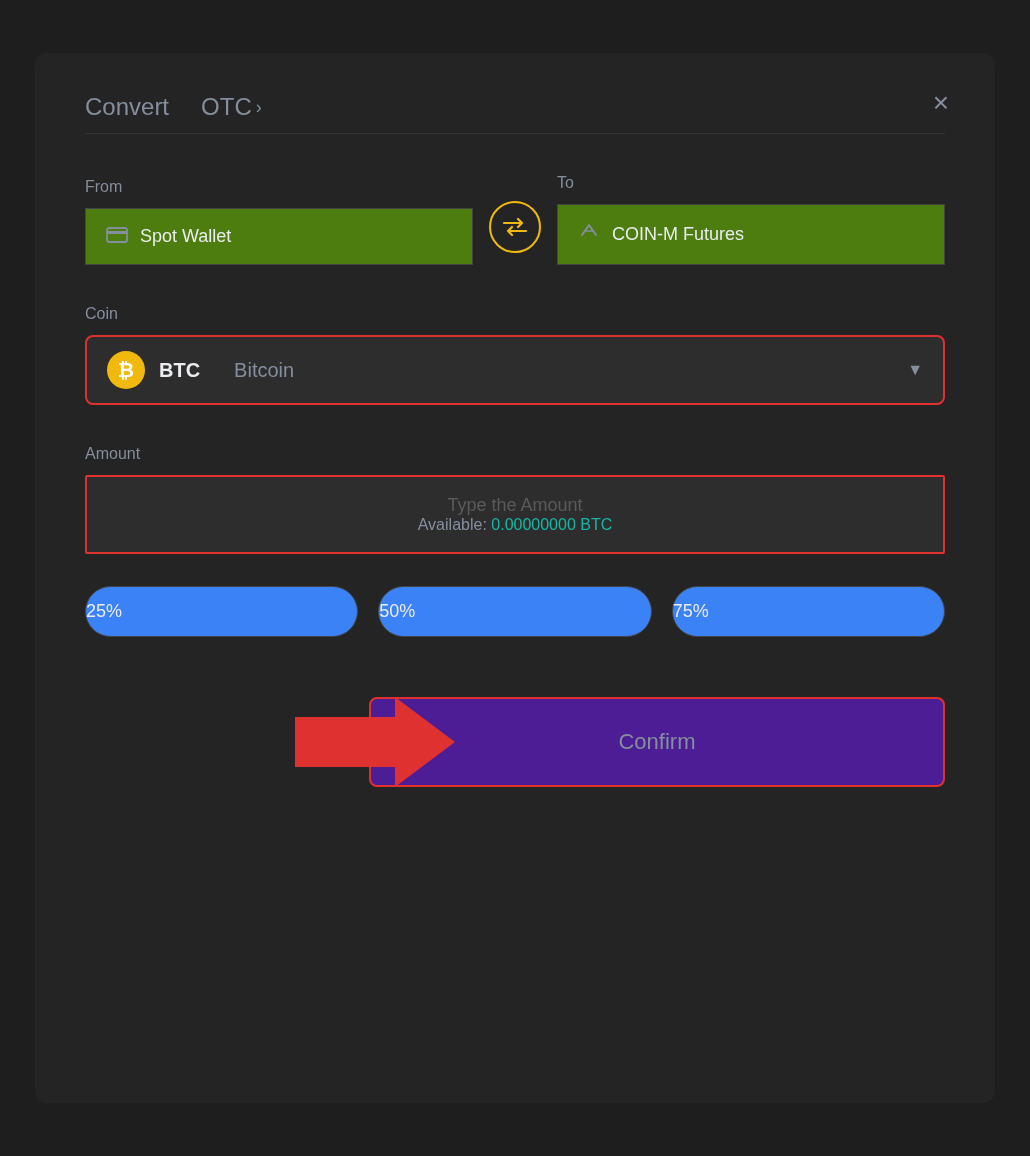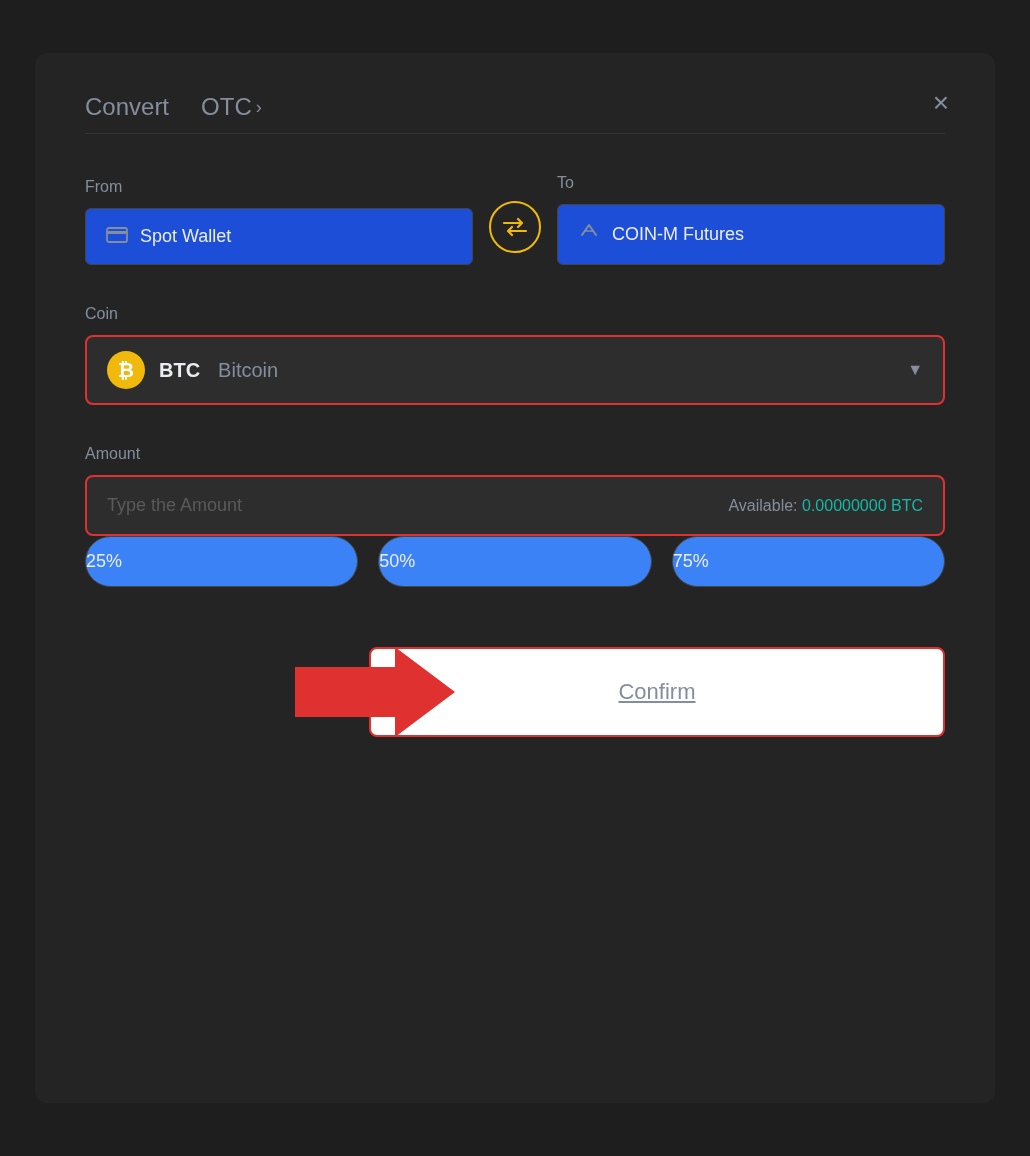--- a/index.html
+++ b/index.html
@@ -80,23 +80,23 @@
       display: flex;
       flex-direction: column;
       gap: 12px;
       justify-content: center;
     }
     .field-label {
       font-size: 16px;
       color: #848e9c;
     }
     .wallet-box {
-      background: #1d4ed8;
+      background: #4d7c0f;
       border: 1px solid #444;
-      border-radius: 6px;
+      border-radius: 0;
       padding: 16px 20px;
       display: flex;
       align-items: center;
       gap: 12px;
       cursor: pointer;
     }
     .wallet-box-icon {
       color: #848e9c;
       font-size: 18px;
     }
@@ -154,35 +154,37 @@
       flex-shrink: 0;
     }
     .coin-name {
       font-size: 20px;
       font-weight: 700;
       color: #eaecef;
     }
     .coin-full {
       font-size: 20px;
       color: #848e9c;
-      margin-left: 4px;
+      margin-left: 20px;
     }
     .coin-chevron {
       margin-left: auto;
       color: #848e9c;
       font-size: 16px;
     }
     
     .amount-box {
       background: #2d2d2d;
       border: 2px solid #e03131;
-      border-radius: 8px;
+      border-radius: 2px;
       padding: 18px 20px;
       display: flex;
       align-items: center;
+      margin-bottom: 32px;
+      flex-direction: column;
     }
     .amount-placeholder {
       font-size: 18px;
       color: #5a5a5a;
       flex: 1;
     }
     .available-text {
       font-size: 16px;
       color: #848e9c;
     }
@@ -203,28 +205,27 @@
       border-radius: 40px;
       padding: 14px 0;
       color: #eaecef;
       font-size: 18px;
       cursor: pointer;
       text-align: left;
     }
     .confirm-btn {
       width: 576px;
       padding: 30px 0;
-      background: #ffffff;
+      background: #4c1d95;
       border: 2px solid #e03131;
       border-radius: 8px;
       color: #848e9c;
       font-size: 22px;
       cursor: pointer;
       text-align: center;
-      text-decoration: underline;
     }
   </style>
 </head>
 <body>
 
 <div class="modal">
 
   <div class="header">
     <span class="tab-convert">Convert</span>
     <span class="tab-otc">

